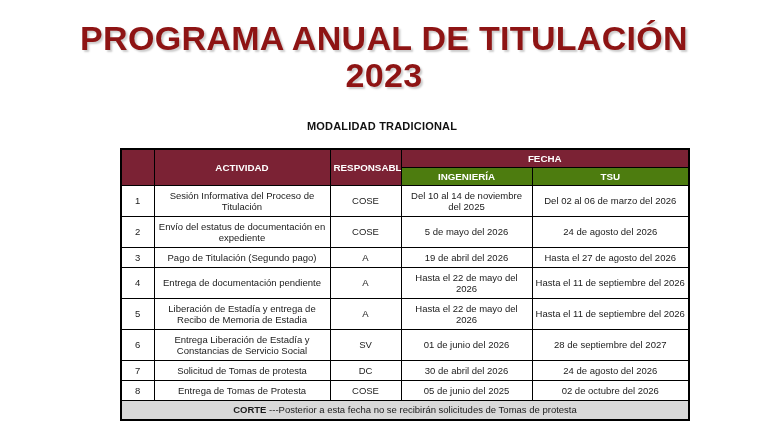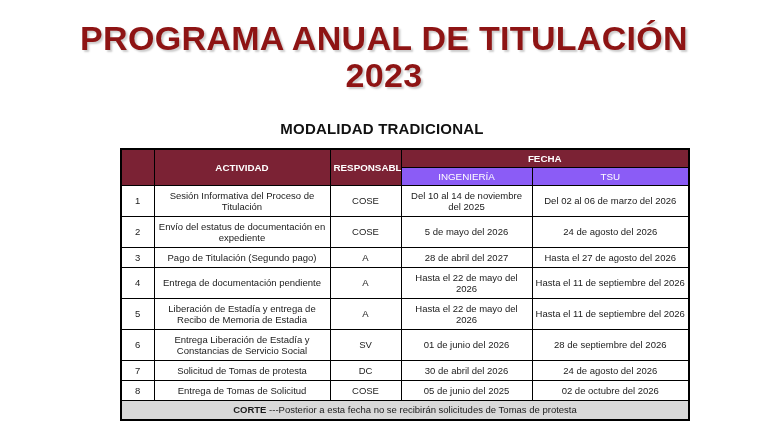--- a/index.html
+++ b/index.html
@@ -17,21 +17,21 @@
     text-align:center;
     font-size:34px; font-weight:bold;
     color:#8e1414;
     line-height:1.08;
     letter-spacing:0.3px;
     text-shadow:2px 2px 2px #cccccc;
   }
   .subtitle {
     position:absolute; top:120px; left:0; right:4px;
     text-align:center;
-    font-size:15px; font-weight:bold;
+    font-size:11px; font-weight:bold;
     color:#111111;
     letter-spacing:0.2px;
   }
   .tbl-wrap { position:absolute; left:120px; top:148px; width:568px; }
   table.sched {
     width:100%;
     border-collapse:collapse;
     table-layout:fixed;
     border:2px solid #000;
     font-size:9.5px;
@@ -44,21 +44,21 @@
     overflow:hidden;
   }
   .col-num { width:33px; }
   .col-act { width:176px; }
   .col-resp { width:71px; }
   .col-ing { width:131px; }
   .col-tsu { width:157px; }
   tr.hrow1 { height:18px; }
   tr.hrow2 { height:18px; }
   th.maroon { background:#7b2234; color:#ffffff; font-weight:bold; font-size:9.8px; }
-  th.gray   { background:#8b5cf6; color:#ffffff; font-weight:normal; font-size:9.8px; }
+  th.gray   { background:#4d7c0f; color:#ffffff; font-weight:bold; font-size:9.8px; }
   tr.r-tall { height:31px; }
   tr.r-short { height:20px; }
   tr.footer-row { height:20px;padding-left:32px; }
   tr.footer-row td { background:#d9d9d9; }
   .foot-bold { font-weight:bold; }
 </style>
 </head>
 <body>
 
 <div class="slide">
@@ -103,21 +103,21 @@
           <td>2</td>
           <td>Envío del estatus de documentación en expediente</td>
           <td>COSE</td>
           <td>5 de mayo del 2026</td>
           <td>24 de agosto del 2026</td>
         </tr>
         <tr class="r-short">
           <td>3</td>
           <td>Pago de Titulación (Segundo pago)</td>
           <td>A</td>
-          <td>28 de abril del 2027</td>
+          <td>19 de abril del 2026</td>
           <td>Hasta el 27 de agosto del 2026</td>
         </tr>
         <tr class="r-tall">
           <td>4</td>
           <td>Entrega de documentación pendiente</td>
           <td>A</td>
           <td>Hasta el 22 de mayo del 2026</td>
           <td>Hasta el 11 de septiembre del 2026</td>
         </tr>
         <tr class="r-tall">
@@ -125,32 +125,32 @@
           <td>Liberación de Estadía y entrega de Recibo de Memoria de Estadia</td>
           <td>A</td>
           <td>Hasta el 22 de mayo del 2026</td>
           <td>Hasta el 11 de septiembre del 2026</td>
         </tr>
         <tr class="r-tall">
           <td>6</td>
           <td>Entrega Liberación de Estadía y Constancias de Servicio Social</td>
           <td>SV</td>
           <td>01 de junio del 2026</td>
-          <td>28 de septiembre del 2026</td>
+          <td>28 de septiembre del 2027</td>
         </tr>
         <tr class="r-short">
           <td>7</td>
           <td>Solicitud de Tomas de protesta</td>
           <td>DC</td>
           <td>30 de abril del 2026</td>
           <td>24 de agosto del 2026</td>
         </tr>
         <tr class="r-short">
           <td>8</td>
-          <td>Entrega de Tomas de Solicitud</td>
+          <td>Entrega de Tomas de Protesta</td>
           <td>COSE</td>
           <td>05 de junio del 2025</td>
           <td>02 de octubre del 2026</td>
         </tr>
         <tr class="footer-row">
           <td colspan="5">
             <span class="foot-bold">CORTE</span><span> ---Posterior a esta fecha no se recibirán solicitudes de Tomas de protesta</span>
           </td>
         </tr>
       </tbody>

